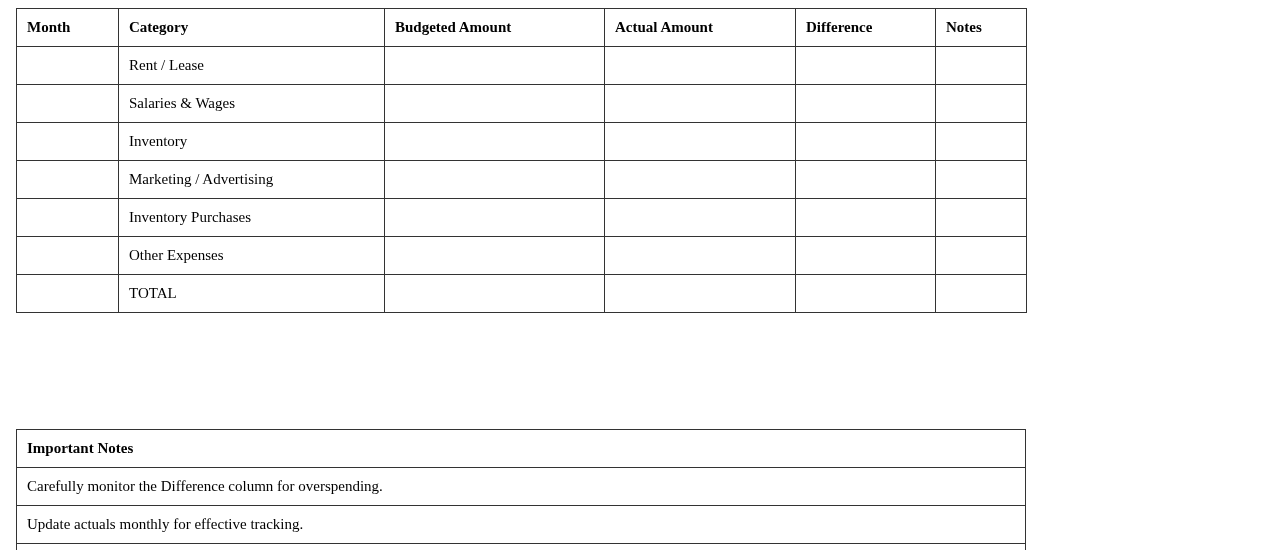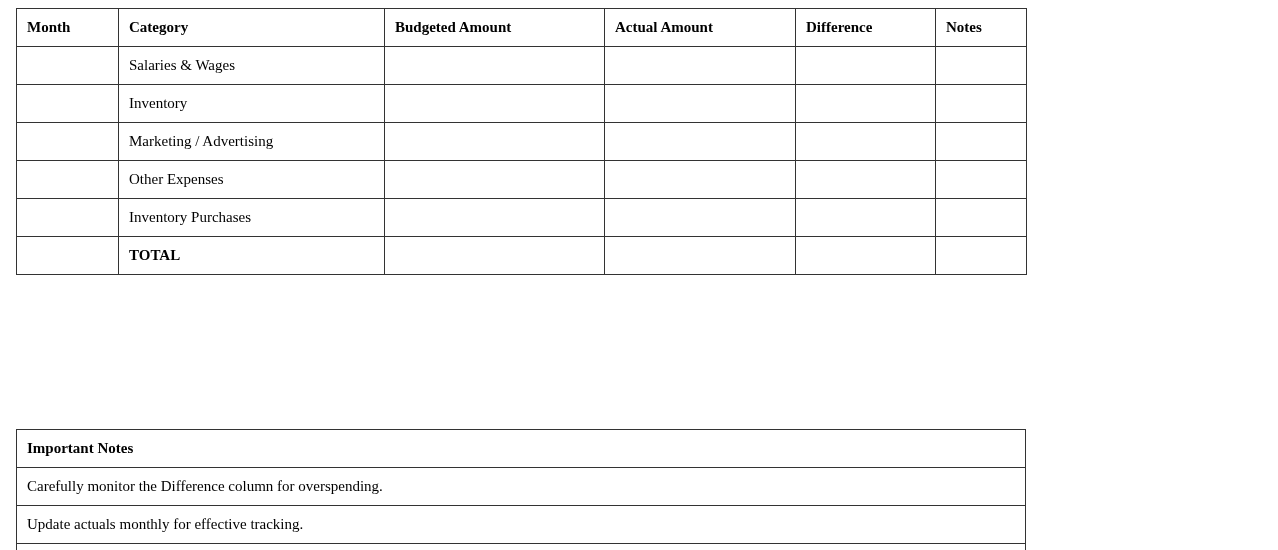--- a/index.html
+++ b/index.html
@@ -2,21 +2,21 @@
 <html><head>
 <meta charset="utf-8">
 <style>
   html, body { margin: 0; padding: 0; background: #ffffff; }
   body { width: 1278px; height: 550px; overflow: hidden; position: relative;
          font-family: "Liberation Serif", "DejaVu Serif", serif; color: #000; font-size: 15px; }
   table { border-collapse: collapse; position: absolute; left: 16px; table-layout: fixed; }
   td, th { border: 1px solid #333; padding: 0 10px; height: 38px; text-align: left; vertical-align: middle;
            font-weight: normal; box-sizing: border-box; white-space: nowrap; }
   th { font-weight: bold; }
-  .bold { font-weight: bold; }
+  .bold { font-weight: normal; }
   #budget-table { top: 8px; width: 1010px; }
   #notes-table { top: 429px; width: 1010px; }
 </style>
 </head>
 <body>
 
 <table id="budget-table">
   <colgroup>
     <col style="width:102px">
       <col style="width:266px">
@@ -31,20 +31,28 @@
       <th>Category</th>
       <th>Budgeted Amount</th>
       <th>Actual Amount</th>
       <th>Difference</th>
       <th>Notes</th>
     </tr>
   </thead>
   <tbody id="budget-body">
       <tr>
         <td></td>
+        <td>Rent / Lease</td>
+        <td></td>
+        <td></td>
+        <td></td>
+        <td></td>
+      </tr>
+      <tr>
+        <td></td>
         <td>Salaries &amp; Wages</td>
         <td></td>
         <td></td>
         <td></td>
         <td></td>
       </tr>
       <tr>
         <td></td>
         <td>Inventory</td>
         <td></td>
@@ -55,29 +63,29 @@
       <tr>
         <td></td>
         <td>Marketing / Advertising</td>
         <td></td>
         <td></td>
         <td></td>
         <td></td>
       </tr>
       <tr>
         <td></td>
-        <td>Other Expenses</td>
+        <td>Inventory Purchases</td>
         <td></td>
         <td></td>
         <td></td>
         <td></td>
       </tr>
       <tr>
         <td></td>
-        <td>Inventory Purchases</td>
+        <td>Other Expenses</td>
         <td></td>
         <td></td>
         <td></td>
         <td></td>
       </tr>
       <tr>
         <td></td>
         <td class="bold">TOTAL</td>
         <td></td>
         <td></td>

